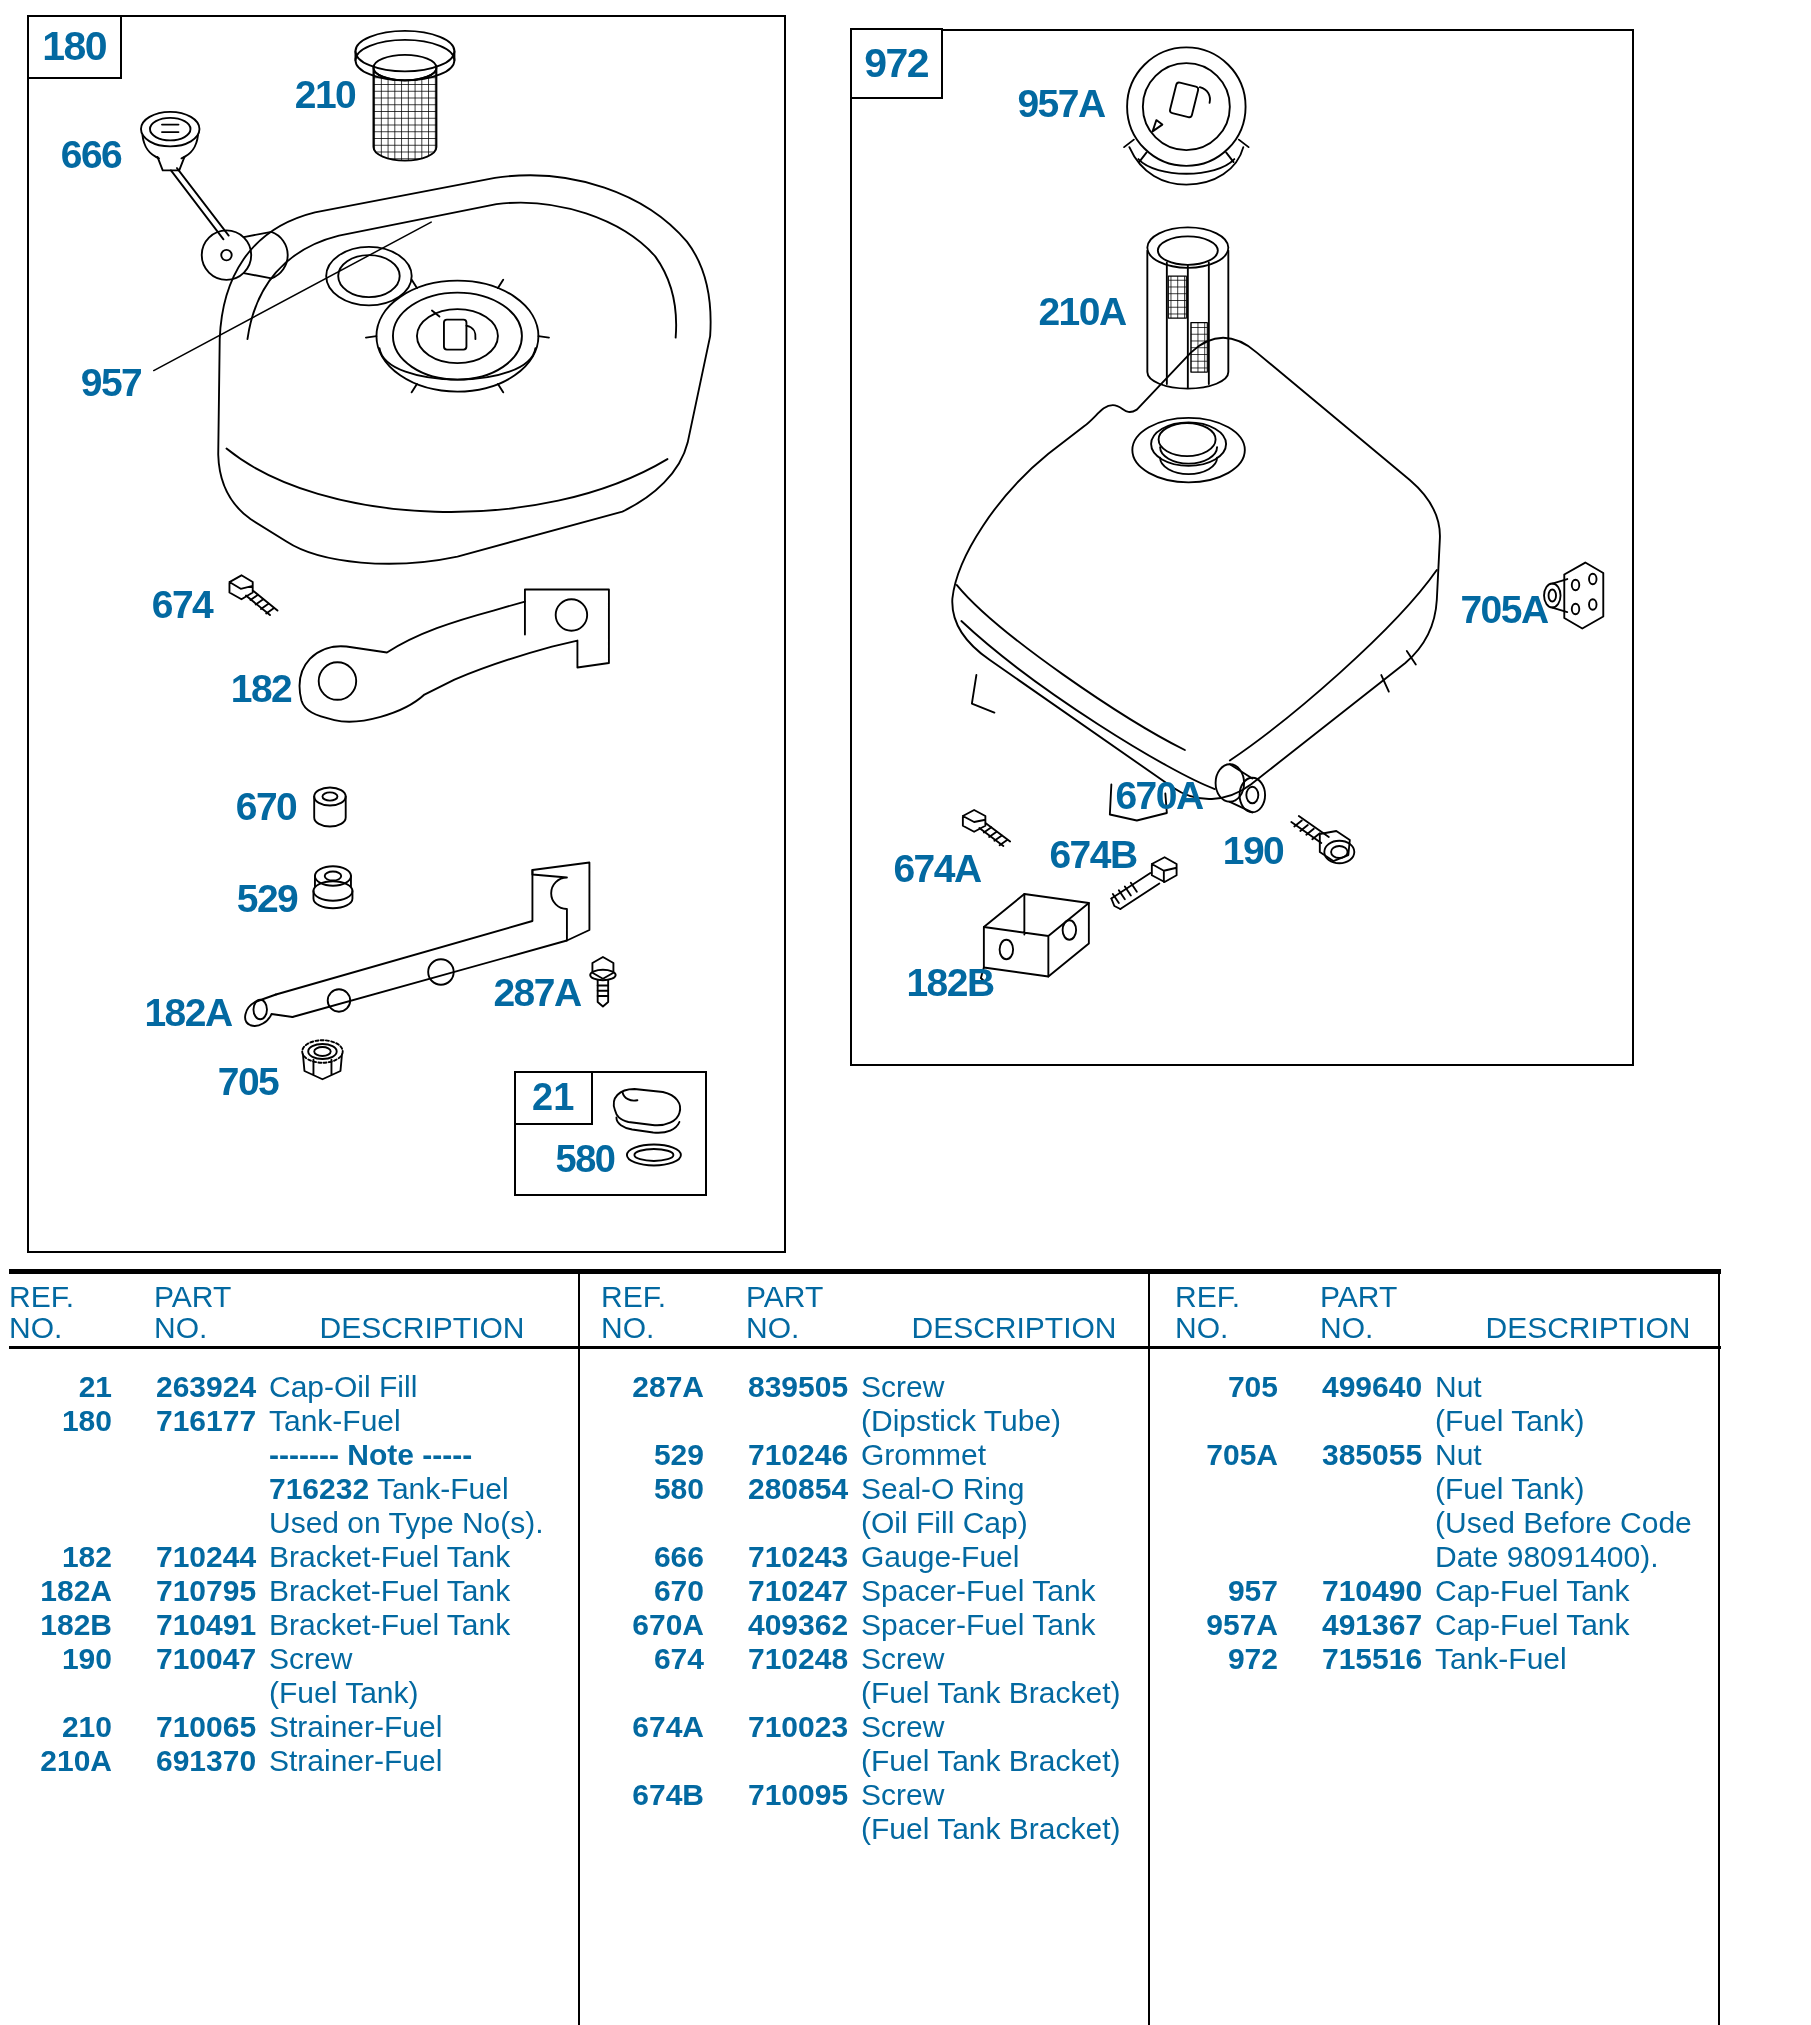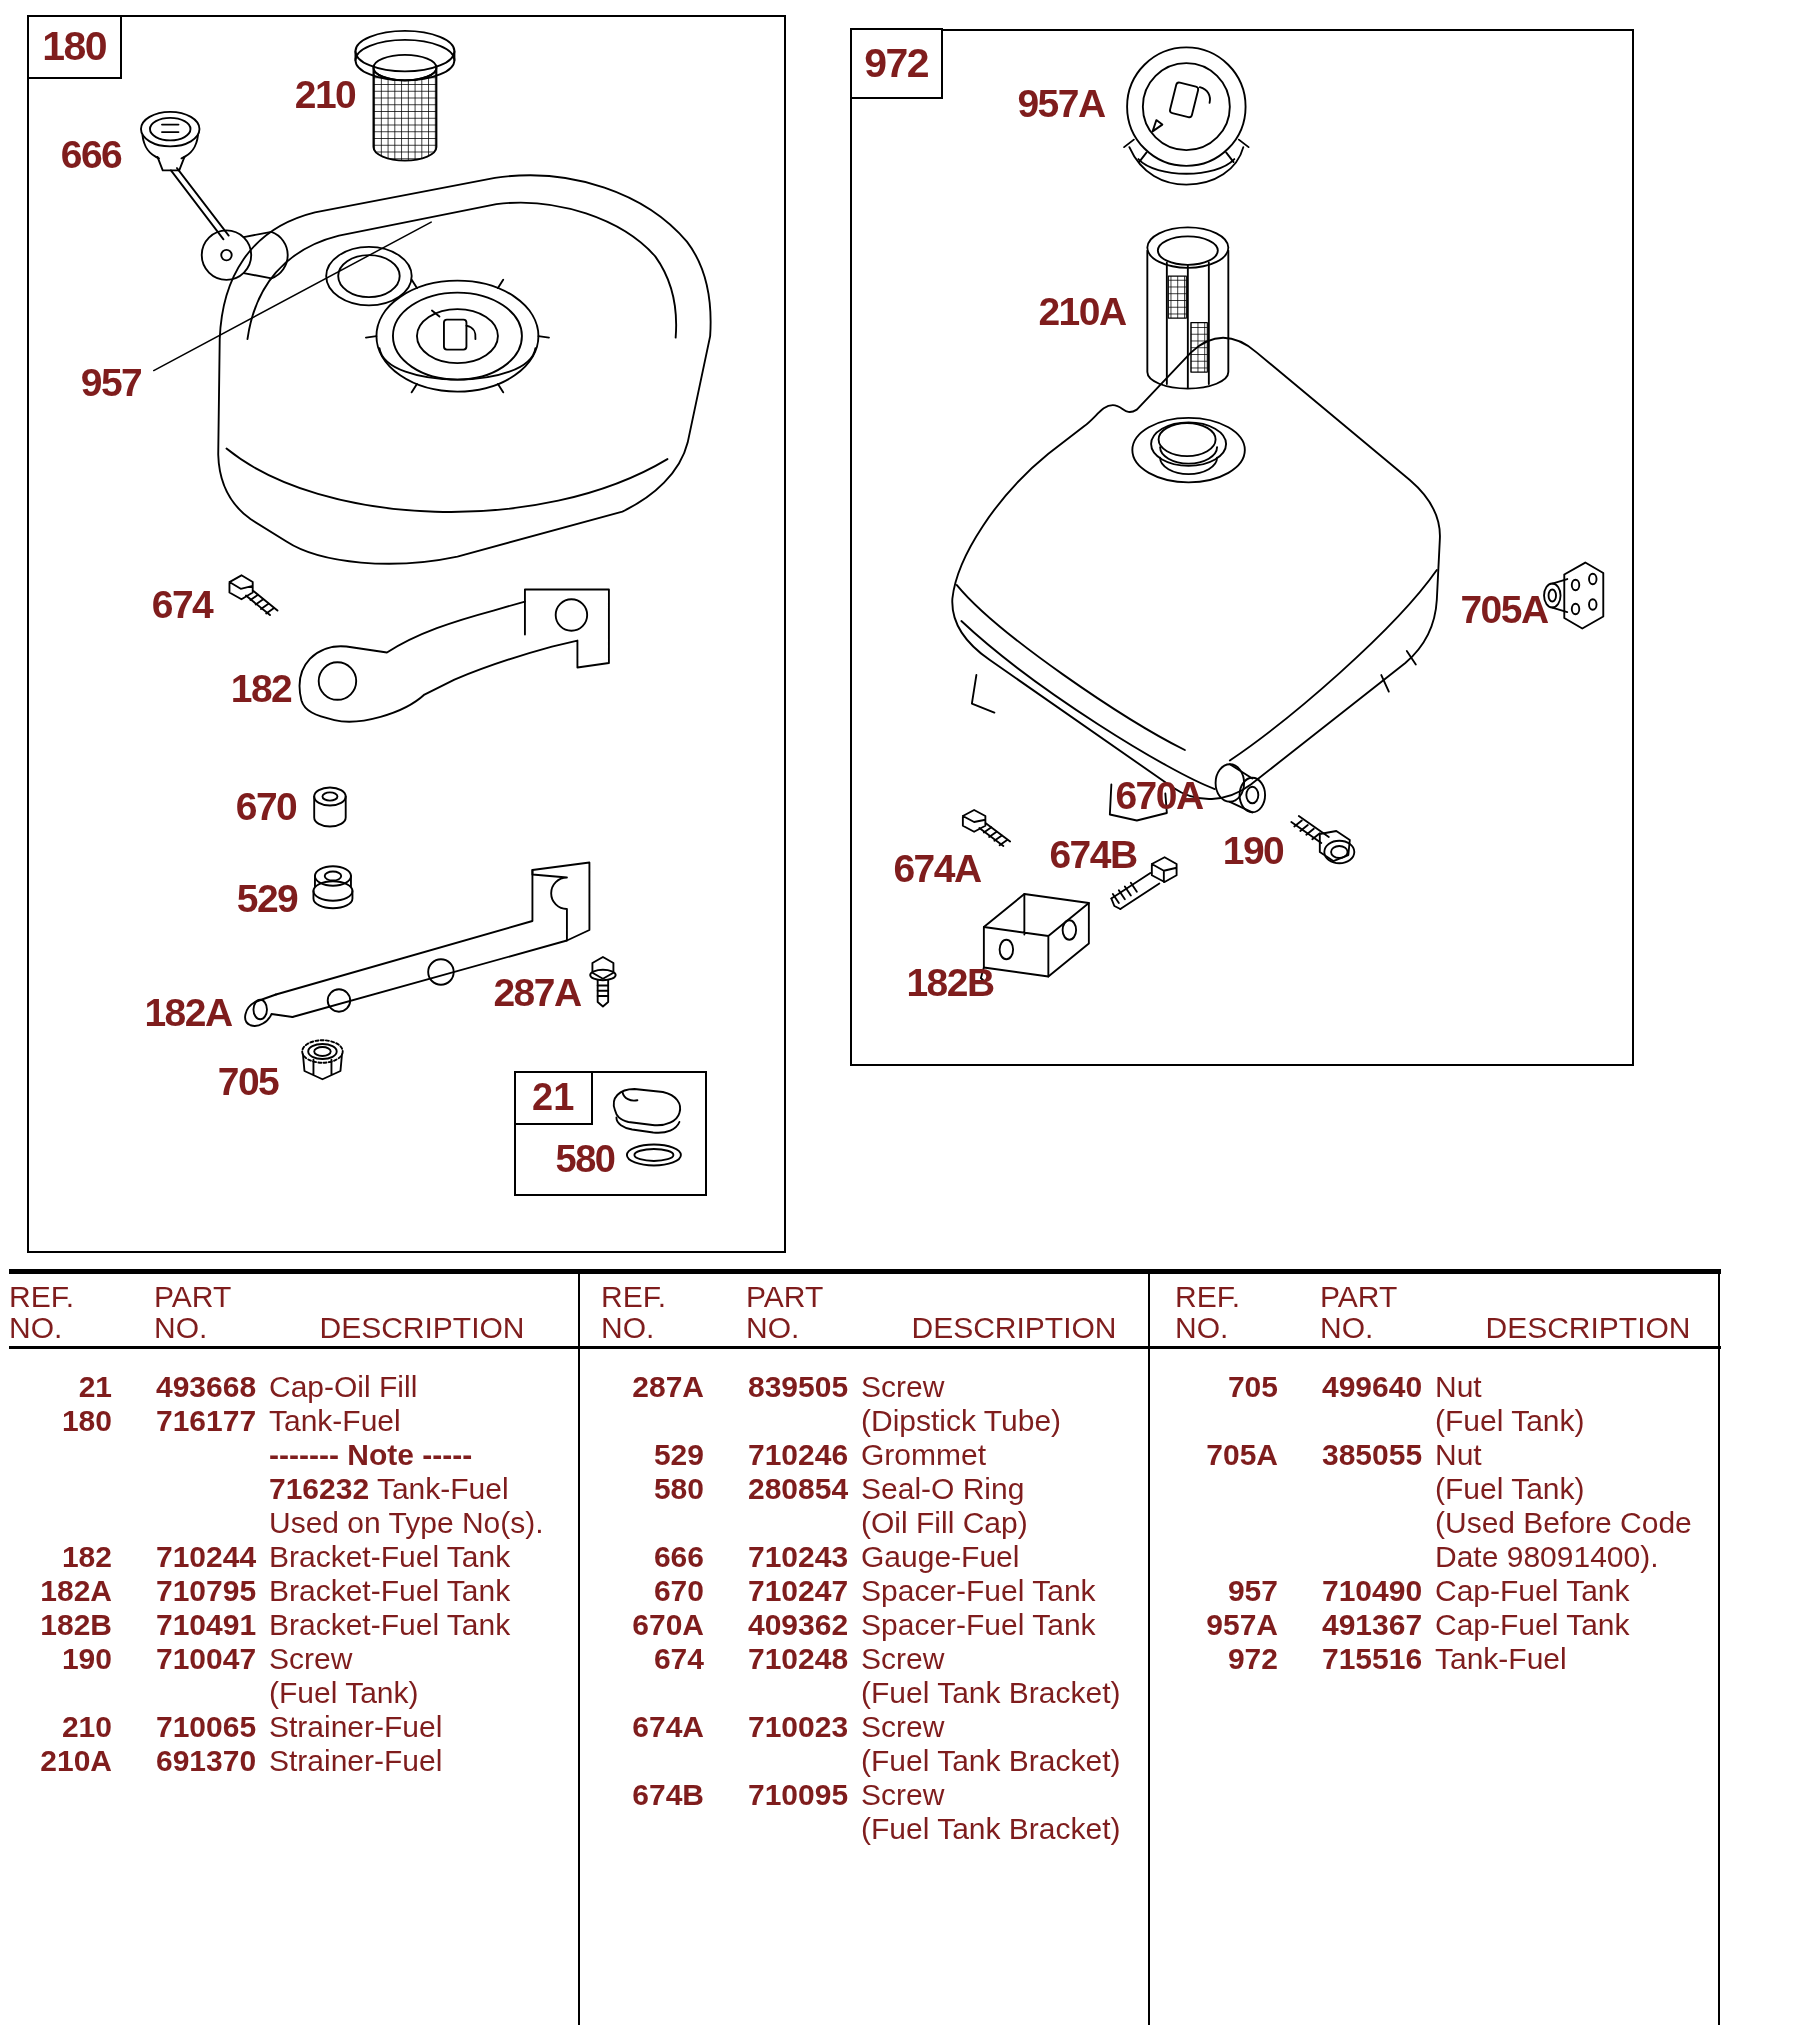--- a/index.html
+++ b/index.html
@@ -1,17 +1,17 @@
 <!DOCTYPE html>
 <html style="font-size:12px"><head>
 <meta charset="utf-8">
 <style>
   html,body{margin:0;padding:0;background:#fff;}
   #canvas{position:relative;width:1811px;height:2025px;background:#fff;overflow:hidden;
-          font-family:"Liberation Sans","DejaVu Sans",sans-serif;color:#7f1d1d;}
+          font-family:"Liberation Sans","DejaVu Sans",sans-serif;color:#0369a1;}
   .figbox{position:absolute;border:2.3px solid #000;background:transparent;}
   .cornercell{position:absolute;left:-2.3px;top:-2.3px;border:2.3px solid #000;
               display:flex;align-items:center;justify-content:center;
               font-weight:700;background:#fff;}
   .plabel{position:absolute;transform:translate(-50%,-50%);font-weight:700;
           font-size:39px;letter-spacing:-1.5px;white-space:nowrap;z-index:5;}
   .boxnum{font-size:41px;letter-spacing:-1.5px;}
   svg.art{position:absolute;left:0;top:0;z-index:2;}
   
   .hrule{position:absolute;background:#000;}
@@ -272,21 +272,21 @@
           <div>REF.</div>
           <div>NO.</div>
         </div>
       <div class="h-part">
           <div>PART</div>
           <div>NO.</div>
         </div>
       <div class="h-desc">DESCRIPTION</div>
     </div>
     <div class="rows" style="top:1370px;">
-      <div class="trow"><span class="c-ref">21</span><span class="c-part">493668</span><span class="c-desc"><b></b><span>Cap-Oil Fill</span></span></div>
+      <div class="trow"><span class="c-ref">21</span><span class="c-part">263924</span><span class="c-desc"><b></b><span>Cap-Oil Fill</span></span></div>
       <div class="trow"><span class="c-ref">180</span><span class="c-part">716177</span><span class="c-desc"><b></b><span>Tank-Fuel</span></span></div>
       <div class="trow"><span class="c-ref"></span><span class="c-part"></span><span class="c-desc"><b>------- Note -----</b><span></span></span></div>
       <div class="trow"><span class="c-ref"></span><span class="c-part"></span><span class="c-desc"><b>716232</b><span> Tank-Fuel</span></span></div>
       <div class="trow"><span class="c-ref"></span><span class="c-part"></span><span class="c-desc"><b></b><span>Used on Type No(s).</span></span></div>
       <div class="trow"><span class="c-ref">182</span><span class="c-part">710244</span><span class="c-desc"><b></b><span>Bracket-Fuel Tank</span></span></div>
       <div class="trow"><span class="c-ref">182A</span><span class="c-part">710795</span><span class="c-desc"><b></b><span>Bracket-Fuel Tank</span></span></div>
       <div class="trow"><span class="c-ref">182B</span><span class="c-part">710491</span><span class="c-desc"><b></b><span>Bracket-Fuel Tank</span></span></div>
       <div class="trow"><span class="c-ref">190</span><span class="c-part">710047</span><span class="c-desc"><b></b><span>Screw</span></span></div>
       <div class="trow"><span class="c-ref"></span><span class="c-part"></span><span class="c-desc"><b></b><span>(Fuel Tank)</span></span></div>
       <div class="trow"><span class="c-ref">210</span><span class="c-part">710065</span><span class="c-desc"><b></b><span>Strainer-Fuel</span></span></div>

